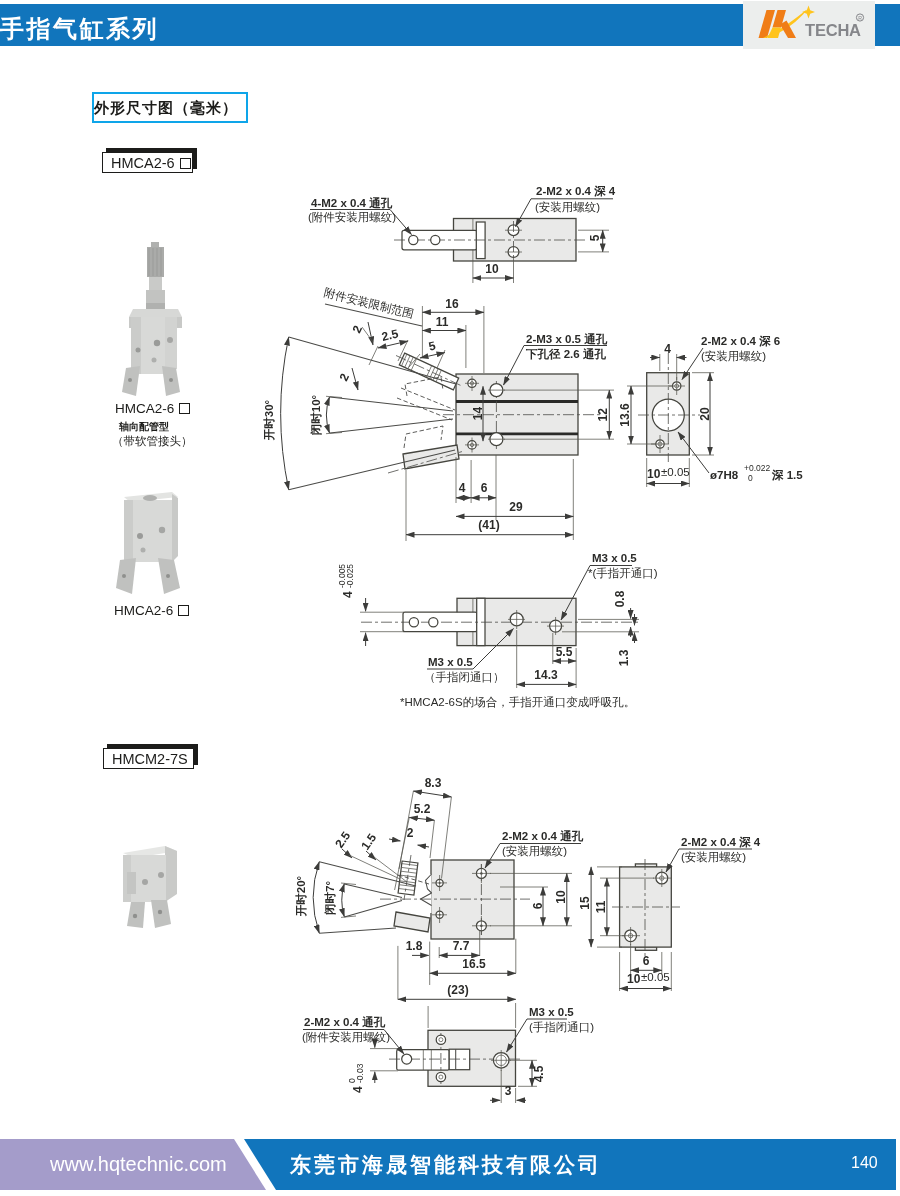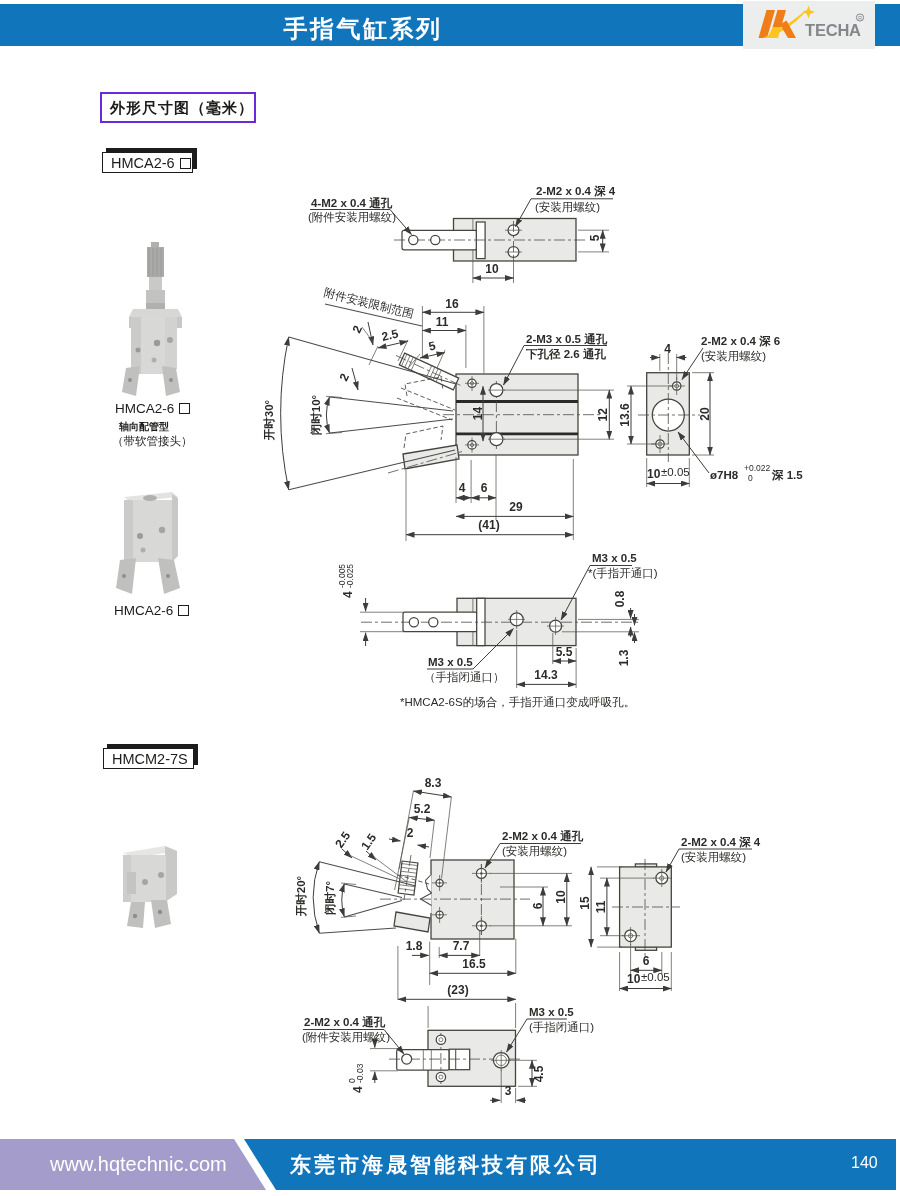--- a/index.html
+++ b/index.html
@@ -1,23 +1,23 @@
 <!DOCTYPE html>
 <html><head><meta charset="utf-8">
 <style>
 html,body{margin:0;padding:0;background:#fff;}
 #page{position:relative;width:900px;height:1196px;background:#fff;overflow:hidden;
  font-family:"Liberation Sans",sans-serif;}
 .abs{position:absolute;}
 #hdrbar{left:0;top:4px;width:900px;height:42px;background:#1175bc;}
-#hdrtitle{left:0;top:13px;width:726px;text-align:center;color:#fff;
+#hdrtitle{left:0;top:13px;width:726px;text-align:left;color:#fff;
  font-size:24px;font-weight:bold;letter-spacing:2.5px;}
 #logobox{left:743px;top:1px;width:132px;height:48px;background:#eceeed;}
-#titlebox{left:100px;top:92px;width:152px;height:27px;border:2px solid #6d28d9;
- font-size:15px;font-weight:bold;text-align:right;line-height:27px;color:#1c1c1a;letter-spacing:1px;}
+#titlebox{left:92px;top:92px;width:152px;height:27px;border:2px solid #0ea5e9;
+ font-size:15px;font-weight:bold;text-align:left;line-height:27px;color:#1c1c1a;letter-spacing:1px;}
 .chip{background:#fff;border:1.8px solid #1c1c1a;box-shadow:4px -4px 0 0 #1c1c1a;
  font-size:14.5px;color:#1c1c1a;text-align:left;line-height:18px;padding:1px 0 0 8px;white-space:nowrap;}
 .sq{display:inline-block;width:9px;height:9px;border:1.6px solid #1c1c1a;vertical-align:-1px;margin-left:5px;}
 .lbl{color:#1c1c1a;font-size:13.5px;}
 </style></head><body>
 <div id="page">
 
 <div class="abs" id="hdrbar"></div>
 <div class="abs" id="hdrtitle">手指气缸系列</div>
 <div class="abs" id="logobox"></div>

